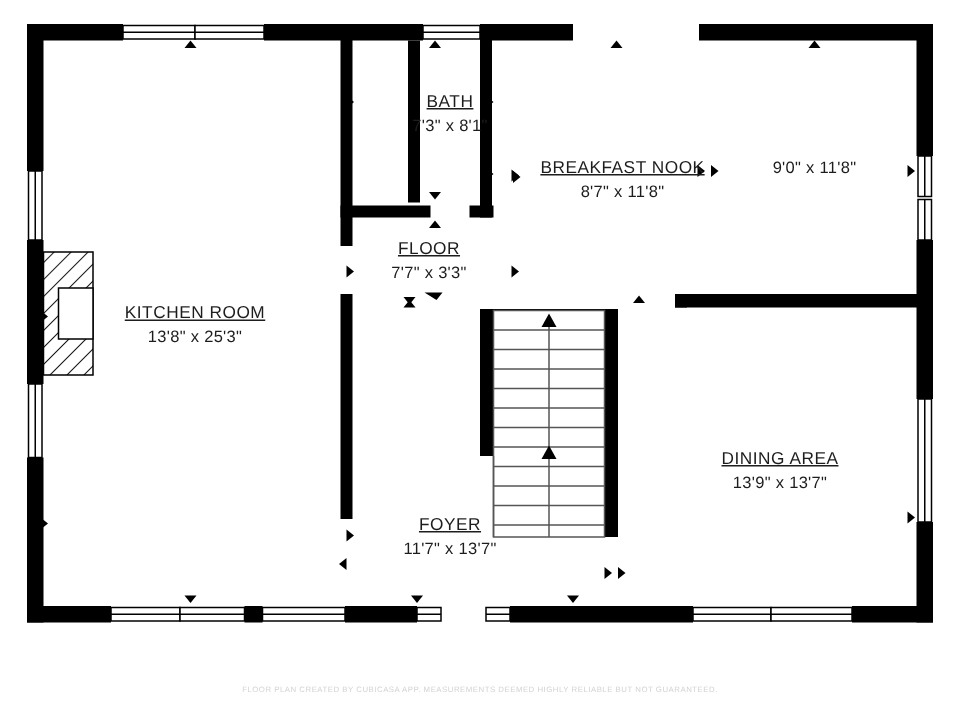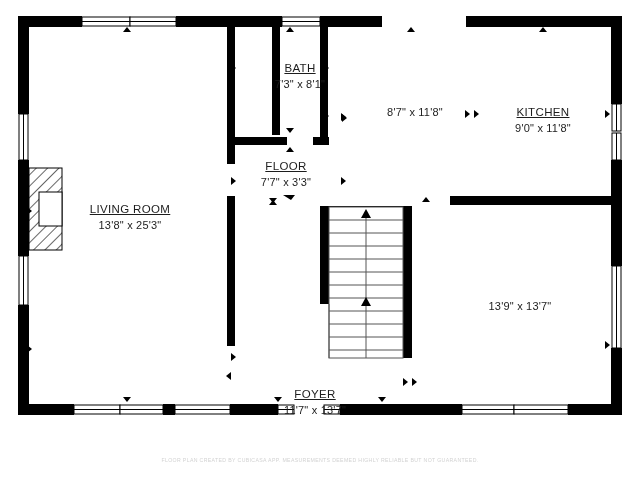--- a/index.html
+++ b/index.html
@@ -267,47 +267,48 @@
       <polygon class="marker" points="412,378 417,382 412,386"></polygon>
       <polygon class="marker" points="408,382 403,378 403,386"></polygon>
 
       <polygon class="marker" points="382,402 386,397 378,397"></polygon>
       <polygon class="marker" points="127,402 131,397 123,397"></polygon>
       <polygon class="marker" points="278,402 282,397 274,397"></polygon>
     </g>
   </svg>
 
   <div class="room-label" style="left:55px; top:202px; width:150px;">
-    <span class="room-name">LIVING ROOM</span>
+    <span class="room-name">KITCHEN ROOM</span>
     <span class="room-dims">13'8" x 25'3"</span>
   </div>
 
   <div class="room-label" style="left:240px; top:61px; width:120px;">
     <span class="room-name">BATH</span>
     <span class="room-dims">7'3" x 8'1"</span>
   </div>
 
   <div class="room-label" style="left:340px; top:105px; width:150px;">
+    <span class="room-name">BREAKFAST NOOK</span>
     <span class="room-dims">8'7" x 11'8"</span>
   </div>
 
   <div class="room-label" style="left:484px; top:105px; width:118px;">
-    <span class="room-name">KITCHEN</span>
     <span class="room-dims">9'0" x 11'8"</span>
   </div>
 
   <div class="room-label" style="left:232px; top:159px; width:108px;">
     <span class="room-name">FLOOR</span>
     <span class="room-dims">7'7" x 3'3"</span>
   </div>
 
   <div class="room-label" style="left:450px; top:299px; width:140px;">
+    <span class="room-name">DINING AREA</span>
     <span class="room-dims">13'9" x 13'7"</span>
   </div>
 
-  <div class="room-label" style="left:253px; top:343px; width:124px;margin-top:44px;">
+  <div class="room-label" style="left:238px; top:343px; width:124px;">
     <span class="room-name">FOYER</span>
     <span class="room-dims">11'7" x 13'7"</span>
   </div>
 
   <div id="footer-note">FLOOR PLAN CREATED BY CUBICASA APP. MEASUREMENTS DEEMED HIGHLY RELIABLE BUT NOT GUARANTEED.</div>
 
 </div>
 
 </body></html>

